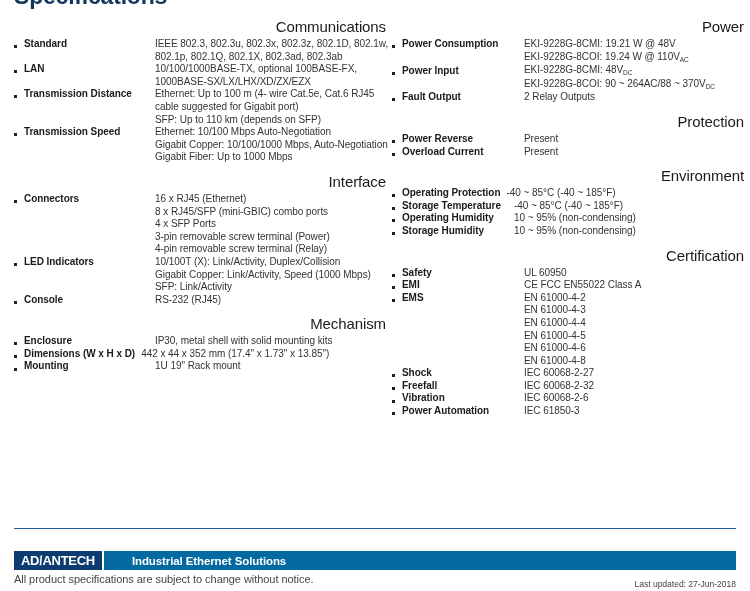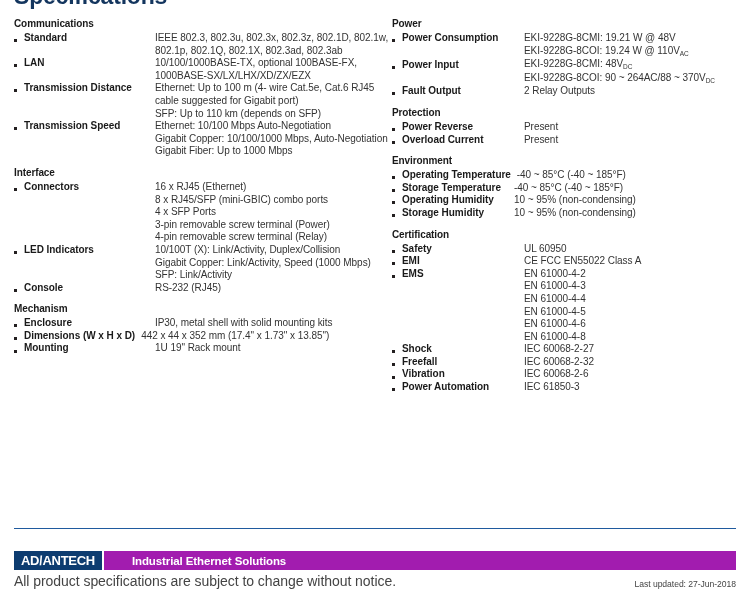--- a/index.html
+++ b/index.html
@@ -36,25 +36,26 @@
   }
   .col {
     position: absolute;
     top: 0;
   }
   .col-left  { left: 14px;  width: 372px; }
   .col-right { left: 392px; width: 352px; }
 
   .section { margin-bottom: 9px; }
   .section-title {
-    font-size: 10px;
-    font-weight: bold;
+    font-size: 15px;
+    font-weight: normal;
     color: #1a1a1a;
     margin: 0 0 3px 0;
     letter-spacing: -0.1px;
+    text-align: right;
   }
 
   .row {
     display: flex;
     align-items: center;
     line-height: 12.6px;
     margin-bottom: 0px;
   }
   .bullet {
     flex: 0 0 auto;
@@ -135,37 +136,37 @@
   }
   .logo-text .slash {
     display: inline-block;
     transform: skewX(-16deg);
   }
   .divider-white {
     flex: 0 0 2px;
     background: #ffffff;
   }
   .tagline-box {
-    background: #a21caf;
+    background: #0369a1;
     flex: 1 1 auto;
     display: flex;
     align-items: center;
     padding-left: 28px;
   }
   .tagline {
     color: #ffffff;
     font-size: 11.5px;
     font-weight: bold;
     letter-spacing: -0.1px;
     white-space: nowrap;
   }
   .disclaimer {
     position: absolute;
     left: 14px; top: 573px;
-    font-size: 14px;
+    font-size: 11px;
     color: #444;
     letter-spacing: -0.05px;
   }
   .last-updated {
     position: absolute;
     right: 14px; top: 579px;
     font-size: 8.6px;
     color: #444;
     letter-spacing: -0.05px;
   }
@@ -412,21 +413,21 @@
             <div>Present</div>
           </div>
         </div>
       </div>
       <div class="section">
         <div class="section-title">Environment</div>
         <div class="row auto">
           <div class="bullet">
             <i></i>
           </div>
-          <div class="label">Operating Temperature</div>
+          <div class="label">Operating Protection</div>
           <div class="values">
             <div>-40 ~ 85°C (-40 ~ 185°F)</div>
           </div>
         </div>
         <div class="row auto">
           <div class="bullet">
             <i></i>
           </div>
           <div class="label" style="min-width: 112px;">Storage Temperature</div>
           <div class="values">

